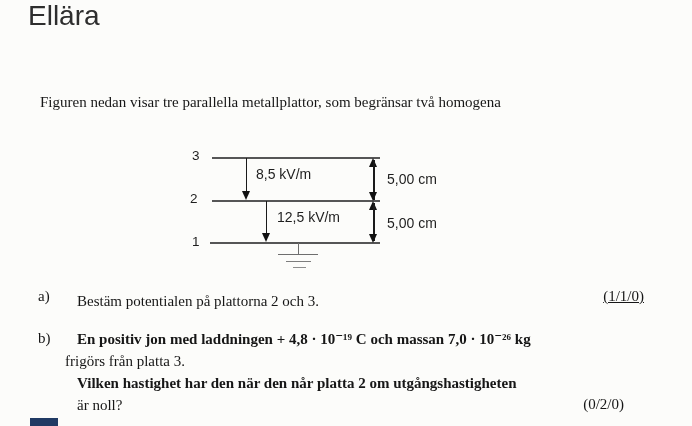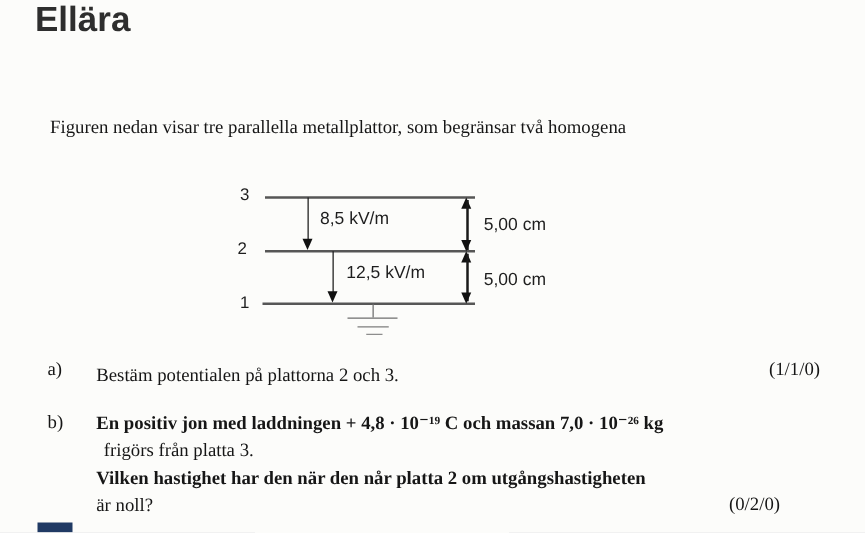--- a/index.html
+++ b/index.html
@@ -8,21 +8,21 @@
     width:692px;height:426px;
     background:#fcfcfa;
     overflow:hidden;
     font-family:"Liberation Serif","DejaVu Serif",serif;
     color:#1c1c1c;
   }
   .abs{position:absolute;}
   .title{
     left:28px;top:0px;
     font-family:"Liberation Sans","DejaVu Sans",sans-serif;
-    font-weight:700;
+    font-weight:400;
     font-size:28px;
     letter-spacing:0px;
     color:#2e2e2e;
     margin:0;
   }
   .serif-line{
     font-size:15px;
     line-height:19px;
     white-space:nowrap;
     color:#161616;
@@ -111,27 +111,27 @@
       <div class="abs stem" style="left:297.5px;top:243px;height:11px;background:#6e6e6e;"></div>
       <div class="abs gline" style="left:278px;top:253.5px;width:40px;"></div>
       <div class="abs gline" style="left:286px;top:260.5px;width:25px;background:#7d7d7d;"></div>
       <div class="abs gline" style="left:292.5px;top:266.5px;width:13px;background:#8d8d8d;"></div>
     </div>
   </div>
 
   <div>
     <div class="abs q-marker" style="left:38px;top:288px;">a)</div>
     <div class="abs serif-line" style="left:77px;top:292px;">Bestäm potentialen på plattorna 2 och 3.</div>
-    <div class="abs q-points" style="right:36px;top:288px;">(1/1/0)</div>
+    <div class="abs q-points" style="right:48px;top:288px;text-decoration:underline;">(1/1/0)</div>
   </div>
 
   <div>
     <div class="abs q-marker" style="left:38px;top:330px;">b)</div>
     <div class="abs serif-line" style="left:77px;top:330px;font-weight:bold;">En positiv jon med laddningen + 4,8 · 10⁻¹⁹ C och massan 7,0 · 10⁻²⁶ kg</div>
-    <div class="abs serif-line" style="left:83px;top:352px;">frigörs från platta 3.</div>
+    <div class="abs serif-line" style="left:65px;top:352px;">frigörs från platta 3.</div>
     <div class="abs serif-line" style="left:77px;top:374px;font-weight:bold;">Vilken hastighet har den när den når platta 2 om utgångshastigheten</div>
     <div class="abs serif-line" style="left:77px;top:396px;">är noll?</div>
     <div class="abs q-points" style="right:68px;top:396px;">(0/2/0)</div>
   </div>
 
   <div class="abs partial-navy"></div>
 
 </div>
 
 </body></html>

